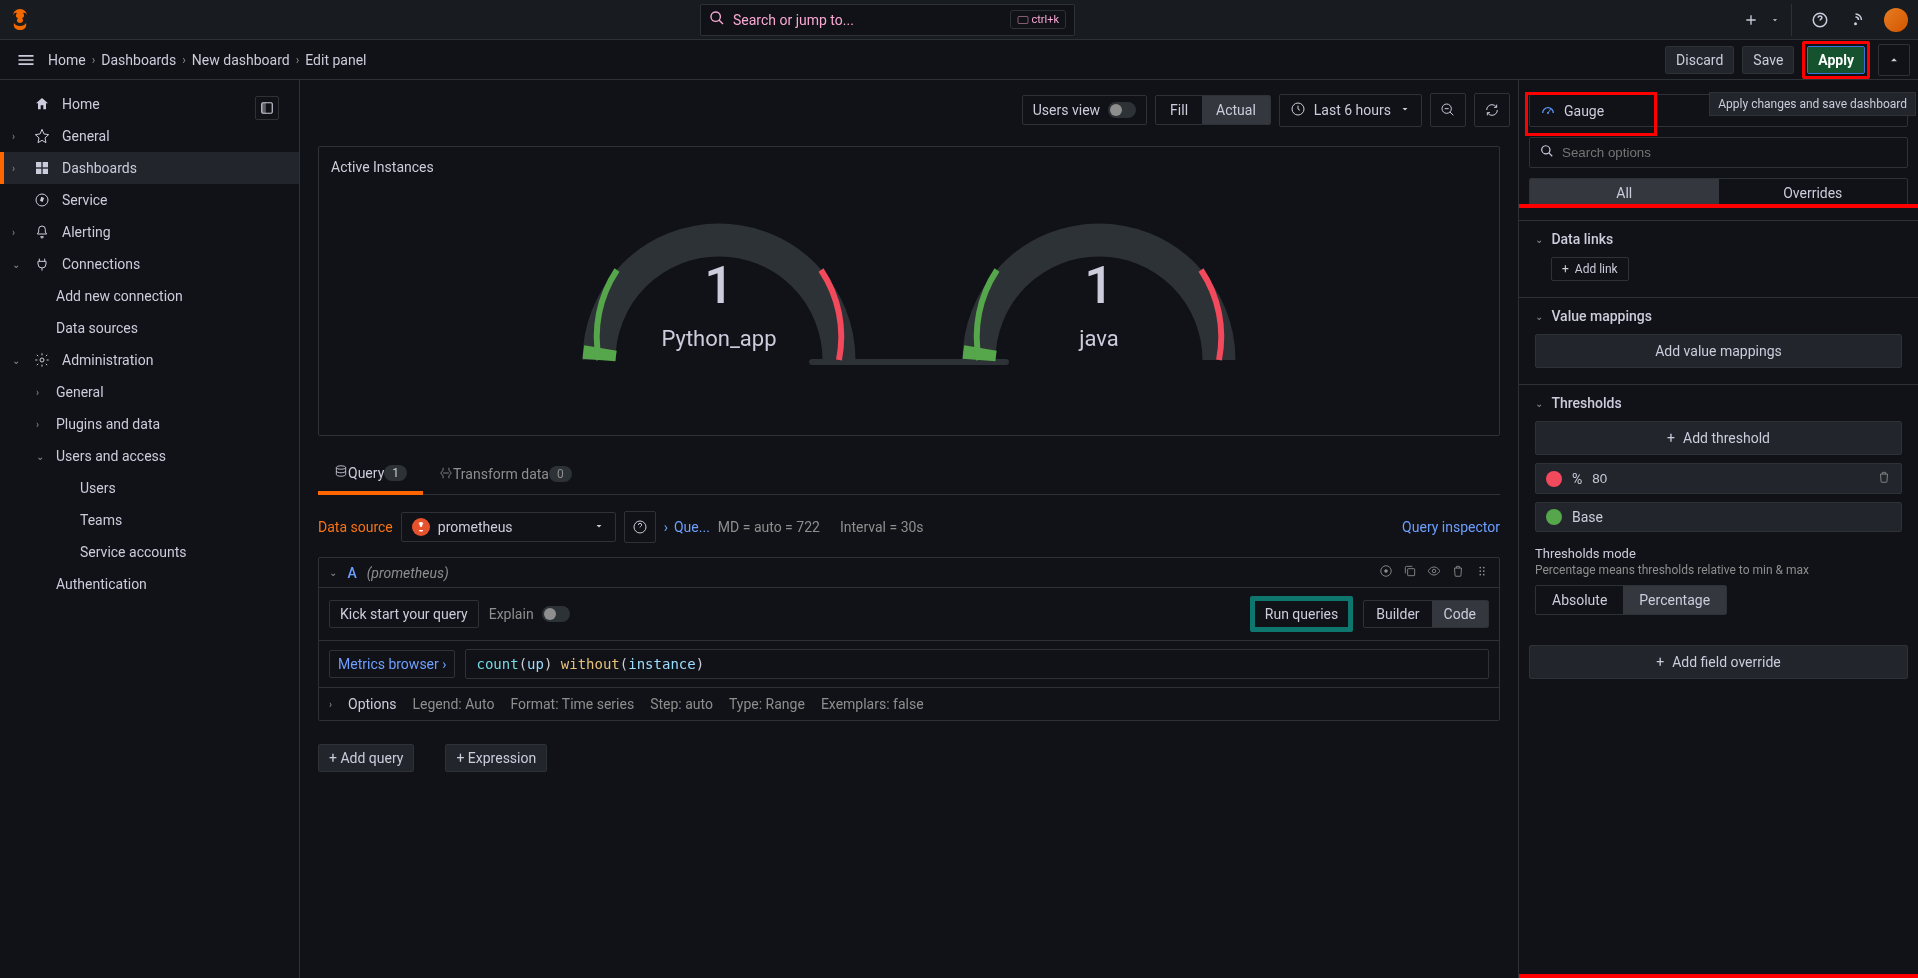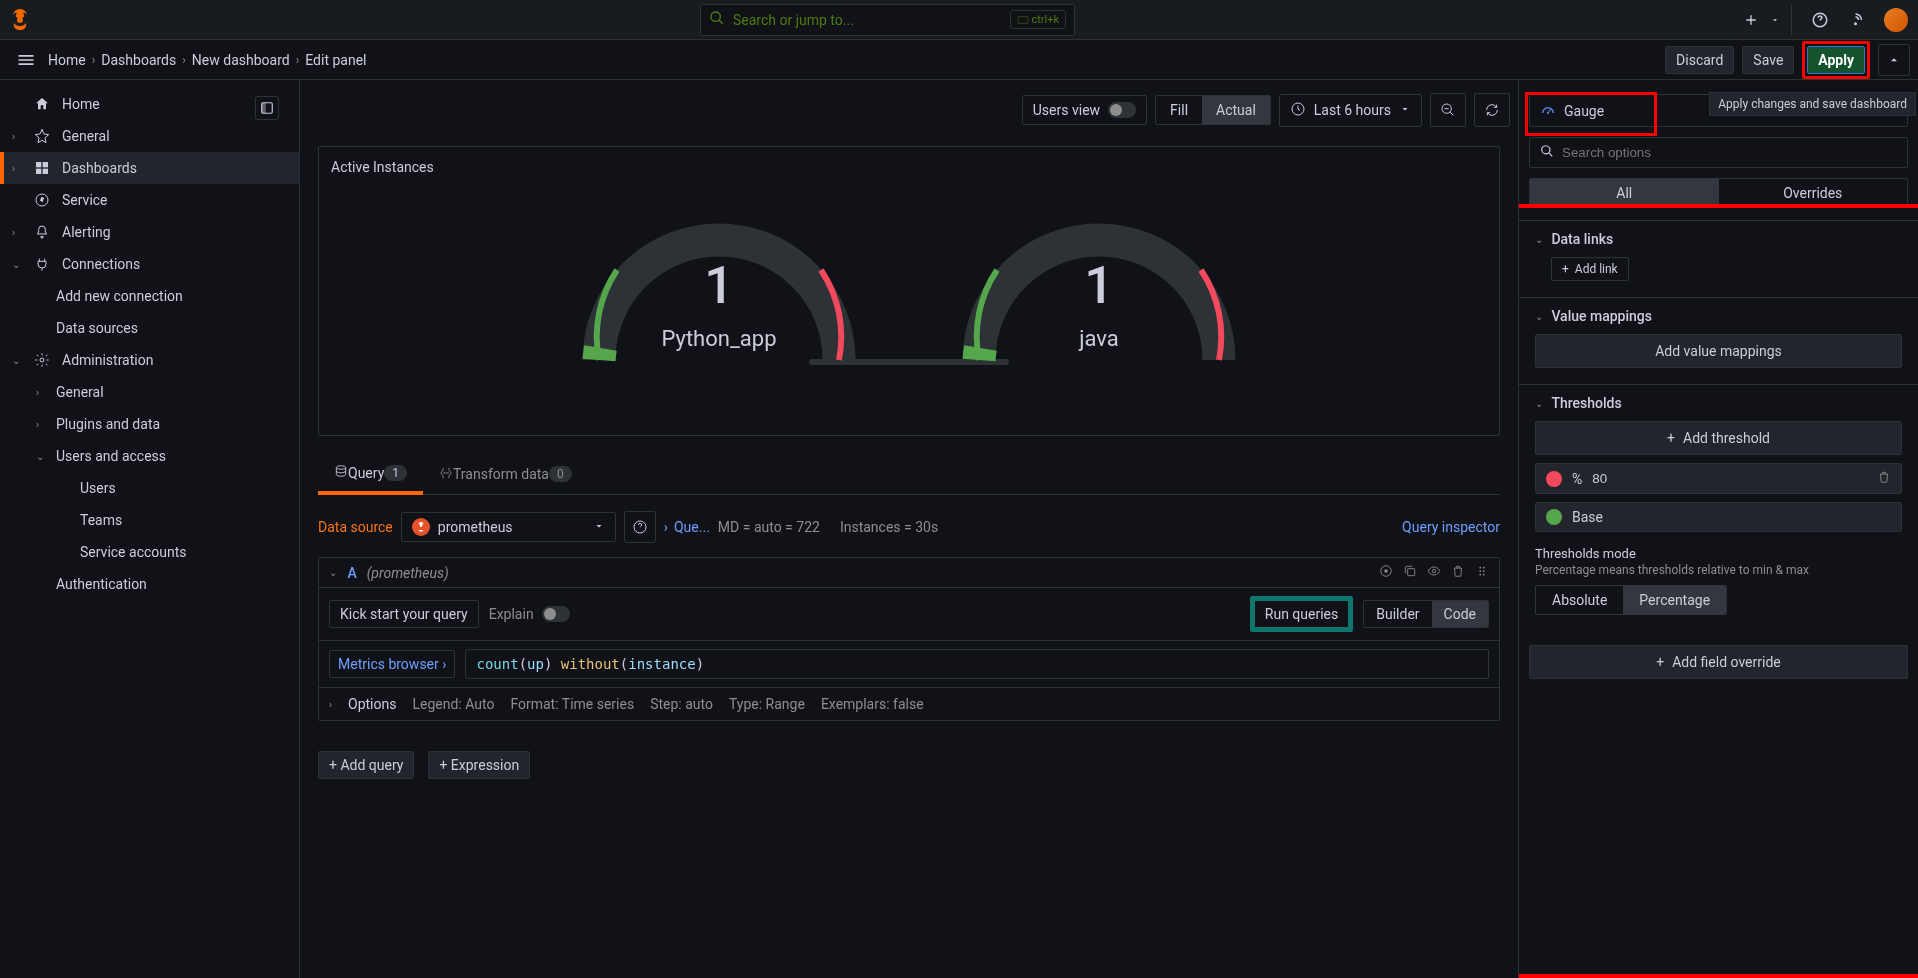--- a/index.html
+++ b/index.html
@@ -3,21 +3,21 @@
 <meta charset="utf-8">
 <style>
 * { box-sizing: border-box; margin: 0; padding: 0; }
 body { font-family: -apple-system, BlinkMacSystemFont, "Segoe UI", Roboto, sans-serif; background: #111217; color: #ccccdc; font-size: 14px; overflow: hidden; }
 .app { width: 1918px; height: 978px; display: flex; flex-direction: column; }
 
 
 .top-header { height: 40px; background: #181b1f; display: flex; align-items: center; border-bottom: 1px solid #2c3235; }
 .logo { width: 40px; height: 40px; display: flex; align-items: center; justify-content: center; }
 .logo svg { width: 24px; height: 24px; }
-.search-jump { margin-left: auto; width: 375px; height: 32px; background: #111217; border: 1px solid #2c3235; border-radius: 2px; display: flex; align-items: center; padding: 0 8px; color: #4d7c0f; }
+.search-jump { margin-left: auto; width: 375px; height: 32px; background: #111217; border: 1px solid #2c3235; border-radius: 2px; display: flex; align-items: center; padding: 0 8px; color: #f9a8d4; }
 .search-jump .icon { margin-right: 8px; flex-shrink: 0; }
 .kbd { margin-left: auto; border: 1px solid #2c3235; border-radius: 3px; padding: 2px 6px; font-size: 11px; display: flex; align-items: center; gap: 2px; }
 .top-right { margin-left: auto; display: flex; align-items: center; gap: 8px; padding-right: 10px; }
 .top-icon-btn { width: 32px; height: 32px; display: flex; align-items: center; justify-content: center; border-radius: 2px; cursor: pointer; }
 .plus-group { display: flex; align-items: center; border-right: 1px solid #2c3235; padding-right: 8px; margin-right: 4px; }
 .avatar { width: 24px; height: 24px; border-radius: 50%; background: linear-gradient(135deg, #e67e22, #d35400); }
 
 
 .sub-header { height: 40px; background: #111217; display: flex; align-items: center; padding: 0 8px; border-bottom: 1px solid #2c3235; }
 .menu-btn { width: 36px; height: 36px; display: flex; align-items: center; justify-content: center; cursor: pointer; }
@@ -111,21 +111,21 @@
 .code-input { flex: 1; border: 1px solid #2c3235; border-radius: 2px; padding: 6px 10px; background: #111217; font-family: monospace; }
 .code-input .fn { color: #76d9e6; }
 .code-input .kw { color: #e6c07b; }
 .code-input .paren { color: #ccccdc; }
 .code-input .id { color: #9cdcfe; }
 
 .options-row { border-top: 1px solid #2c3235; padding: 8px 10px; display: flex; align-items: center; gap: 16px; color: #8e8e8e; }
 .options-row .chev { font-size: 10px; }
 .options-row .label { color: #ccccdc; }
 
-.add-row { display: flex; gap: 14px; margin-top: 16px; }
+.add-row { display: flex; gap: 31px; margin-top: 9px; }
 
 
 .right { width: 400px; border-left: 1px solid #2c3235; display: flex; flex-direction: column; overflow: hidden; position: relative; }
 .right-highlight { border: 3px solid #ff0000; position: absolute; pointer-events: none; }
 .viz-highlight { top: 12px; left: 6px; width: 132px; height: 44px; }
 .viz-picker { margin: 14px 10px 0; border: 1px solid #2c3235; border-radius: 2px; padding: 6px 10px; display: flex; align-items: center; gap: 8px; cursor: pointer; }
 .viz-chev { margin-left: auto; }
 .search-options { margin: 10px 10px 0; border: 1px solid #2c3235; border-radius: 2px; padding: 6px 10px; display: flex; align-items: center; gap: 8px; }
 .search-options input { background: transparent; border: none; color: #ccccdc; outline: none; flex: 1; }
 .all-overrides { margin: 10px 10px 0; display: flex; border: 1px solid #2c3235; border-radius: 2px; overflow: hidden; }
@@ -448,21 +448,21 @@
                 <svg width="16" height="16" viewBox="0 0 24 24">
                   <circle cx="12" cy="12" r="9" fill="none" stroke="currentColor" stroke-width="1.5"></circle>
                   <path d="M9.5 9a2.5 2.5 0 115 0c0 1.5-2.5 2-2.5 3.5M12 17h.01" stroke="currentColor" stroke-width="1.5" fill="none"></path>
                 </svg>
               </div>
             <div class="ds-path">
               <span>›</span>
               <span>Que...</span>
             </div>
             <span class="ds-meta">MD = auto = 722</span>
-            <span class="ds-meta" style="margin-left:12px;">Instances = 30s</span>
+            <span class="ds-meta" style="margin-left:12px;">Interval = 30s</span>
             <span class="query-inspector-link">Query inspector</span>
           </div>
 
           <div class="query-row">
             <div class="query-row-header">
               <span class="chev">⌄</span>
               <span class="query-letter">A</span>
               <span class="query-name">(prometheus)</span>
               <div class="query-row-actions">
                 <span><svg width="14" height="14" viewBox="0 0 24 24">

